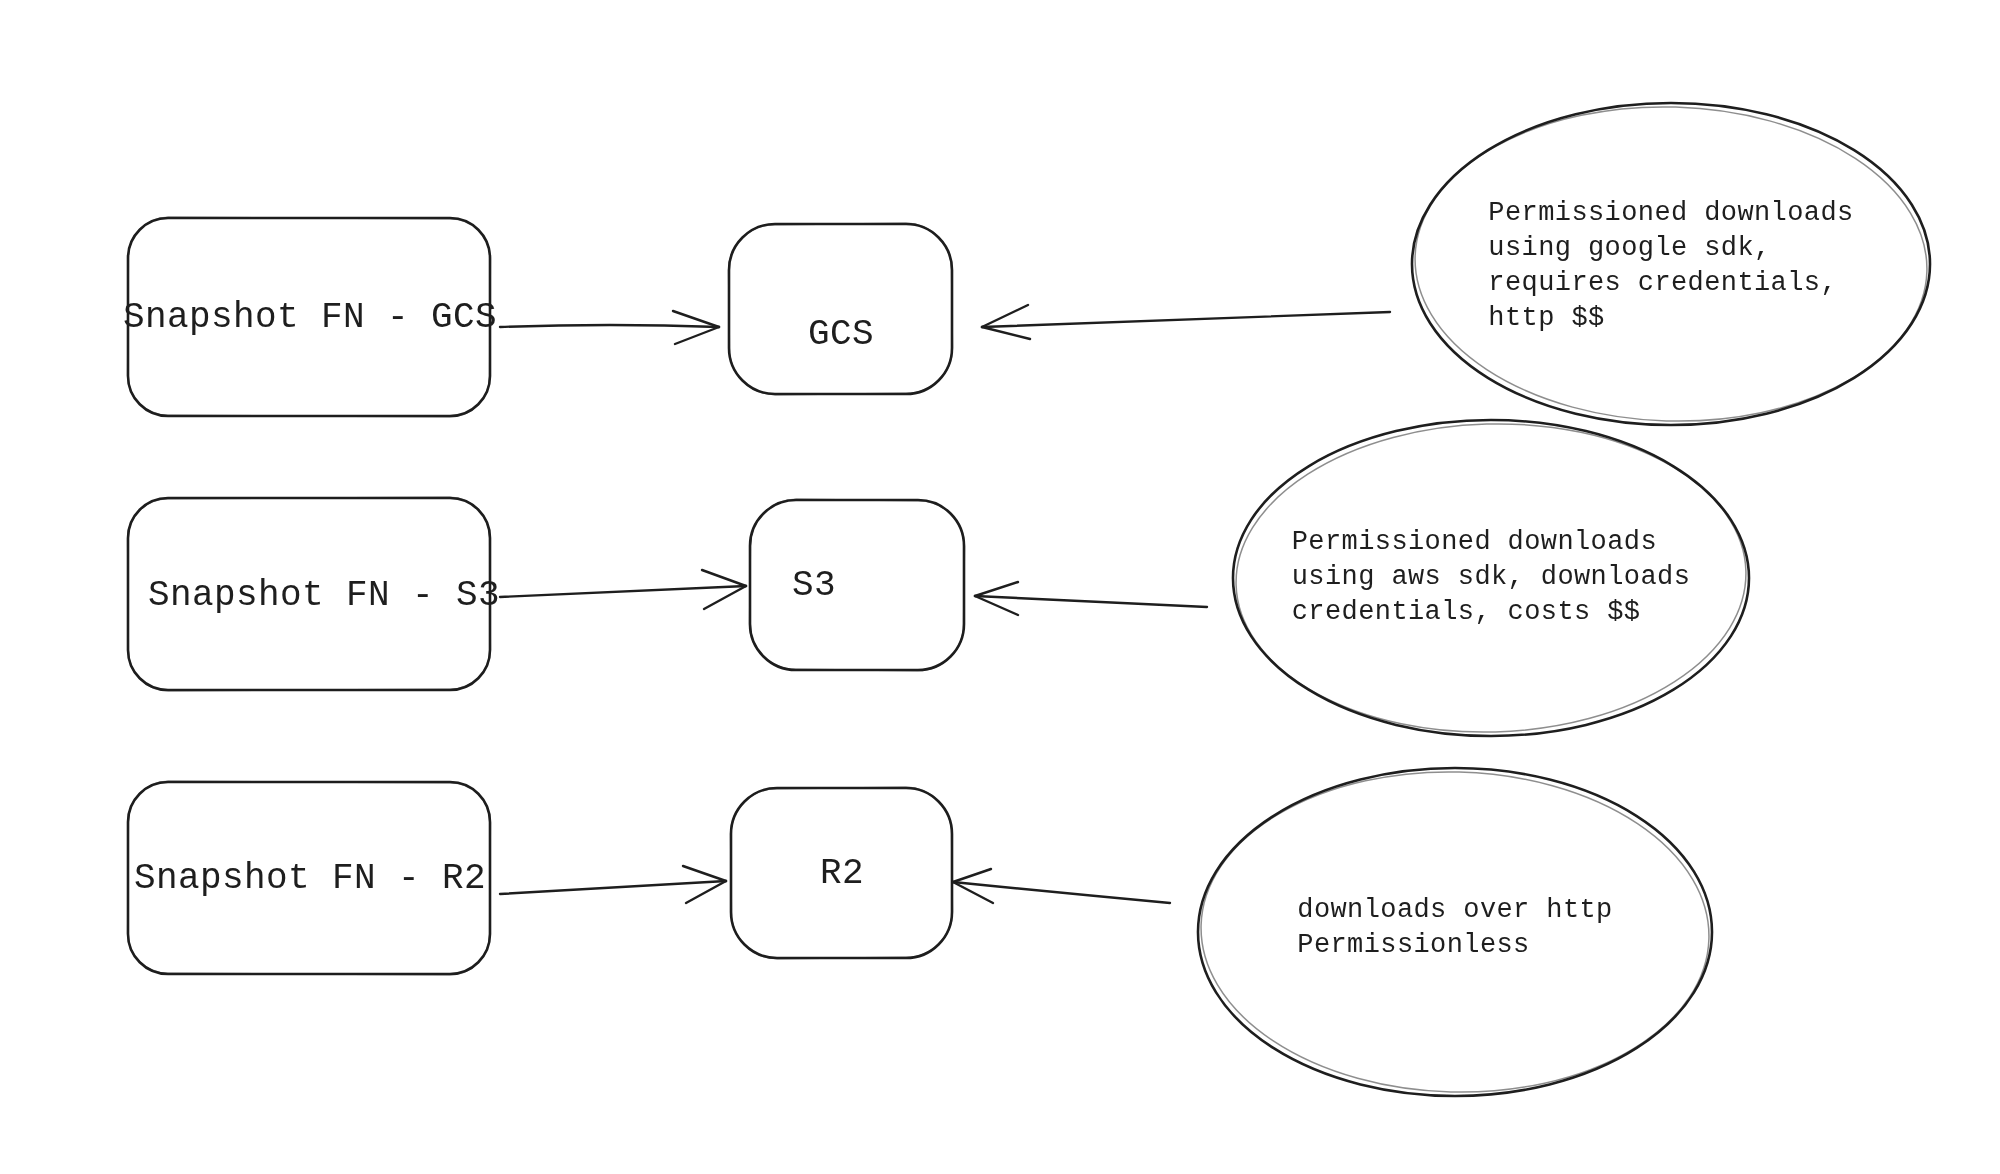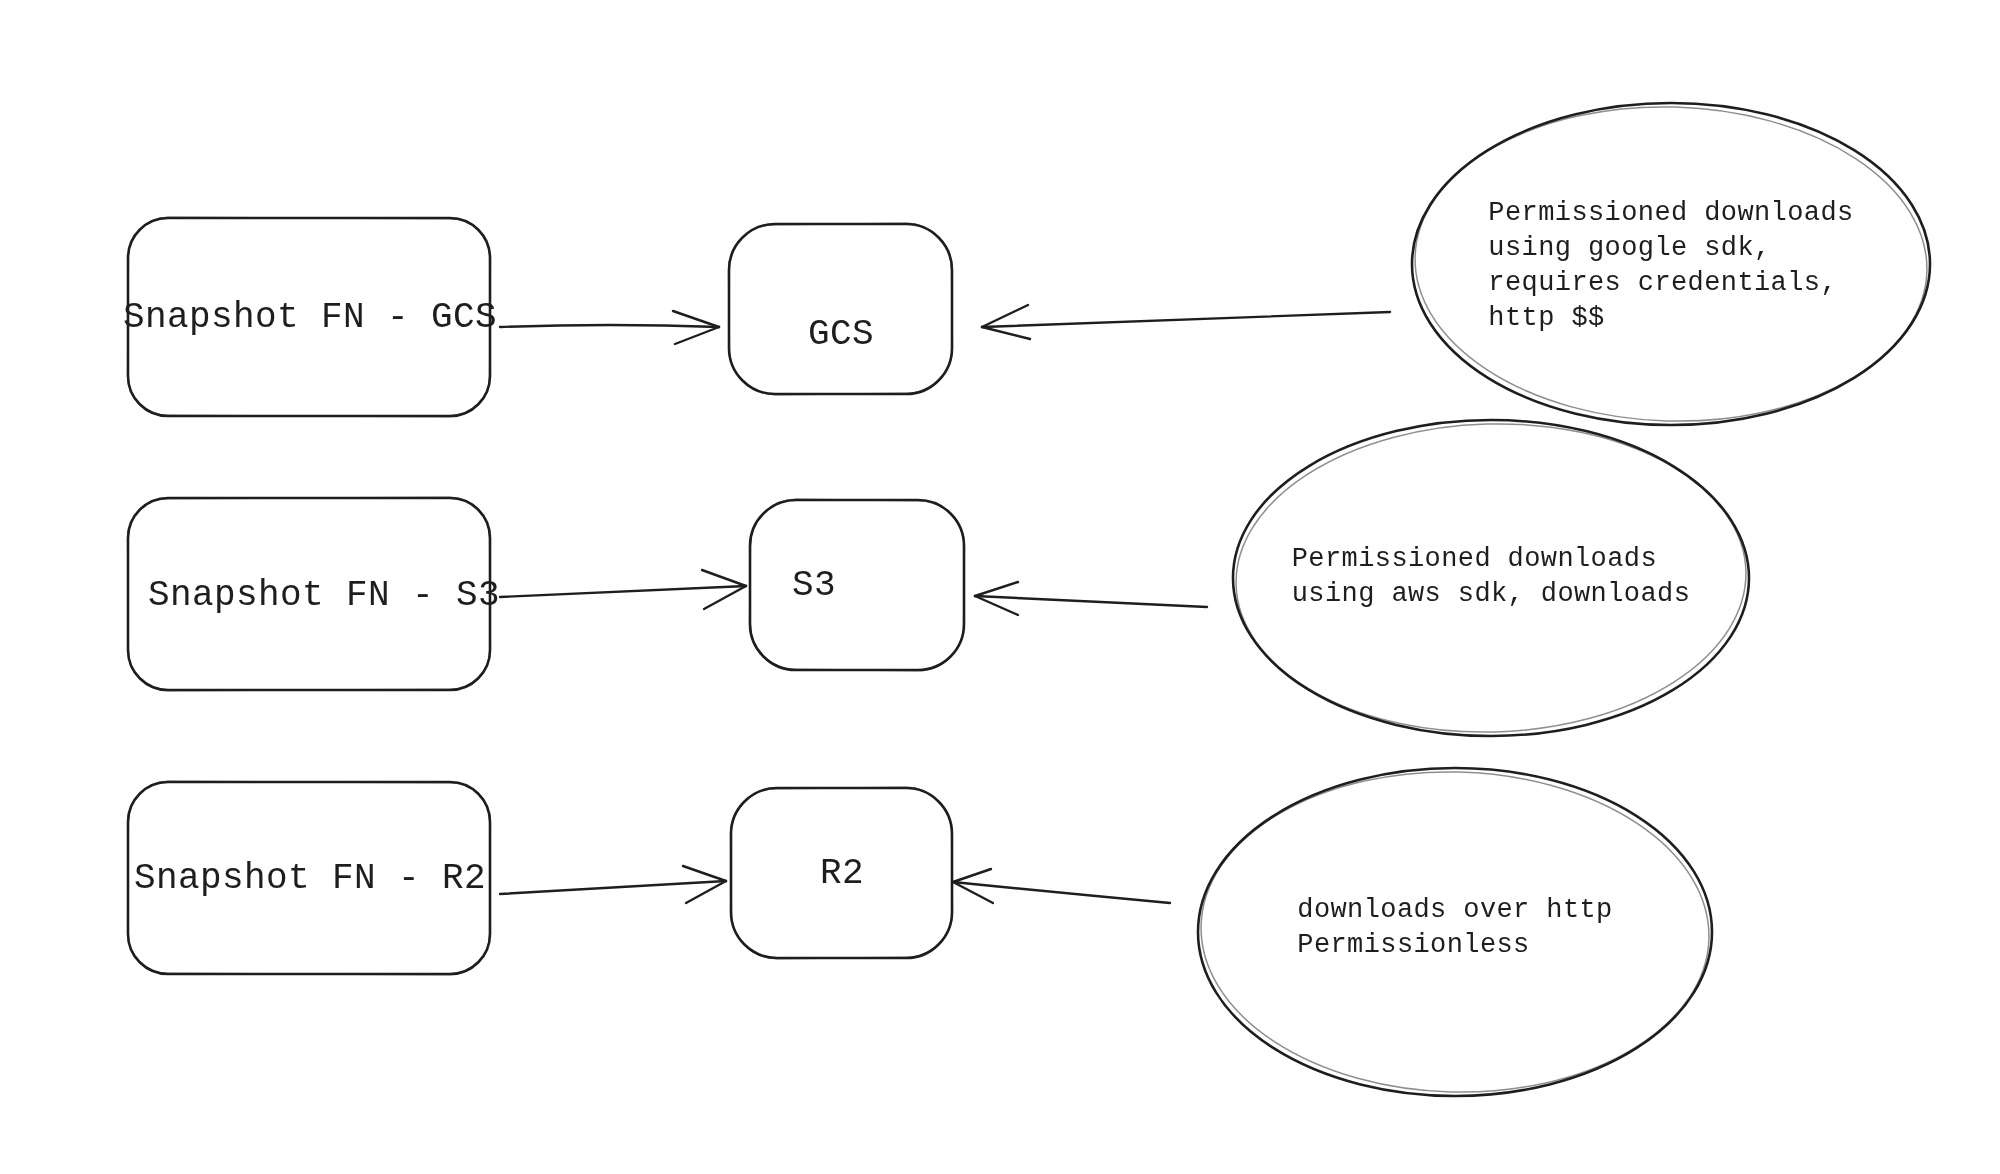--- a/index.html
+++ b/index.html
@@ -117,20 +117,21 @@
     <div>using google sdk,</div>
     <div>requires credentials,</div>
     <div>http $$</div>
   </div>
 
   <div class="label box-label" style="left:324px; top:595px;">Snapshot FN - S3</div>
   <div class="label box-label" style="left:814px; top:585px;">S3</div>
   <div class="label note" style="left:1491px; top:577px;">
     <div>Permissioned downloads</div>
     <div>using aws sdk, downloads</div>
+    <div>credentials, costs $$</div>
   </div>
 
   <div class="label box-label" style="left:310px; top:878px;">Snapshot FN - R2</div>
   <div class="label box-label" style="left:842px; top:873px;">R2</div>
   <div class="label note" style="left:1455px; top:928px;">
     <div>downloads over http</div>
     <div>Permissionless</div>
   </div>
 
 </div>

